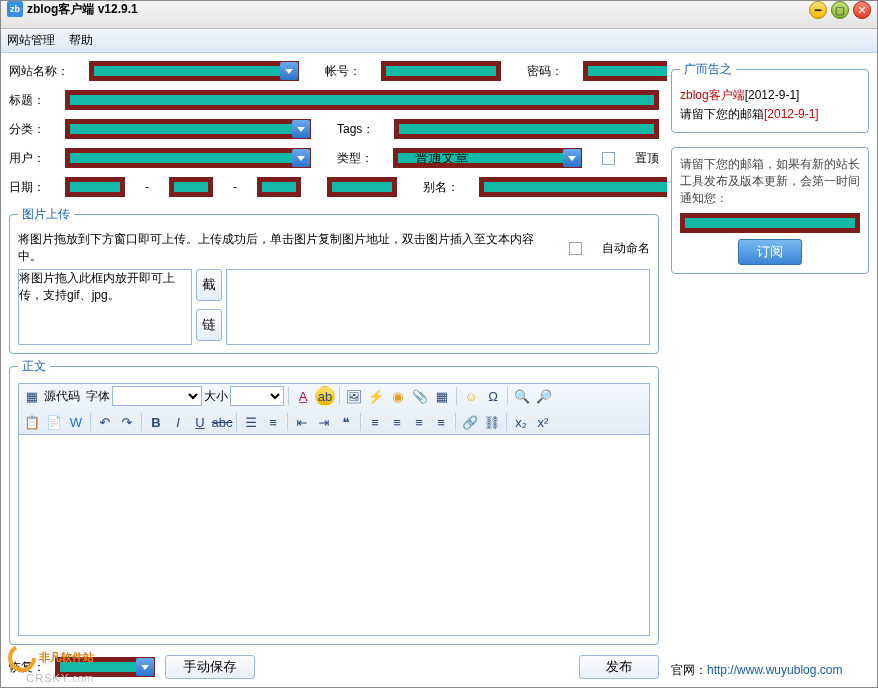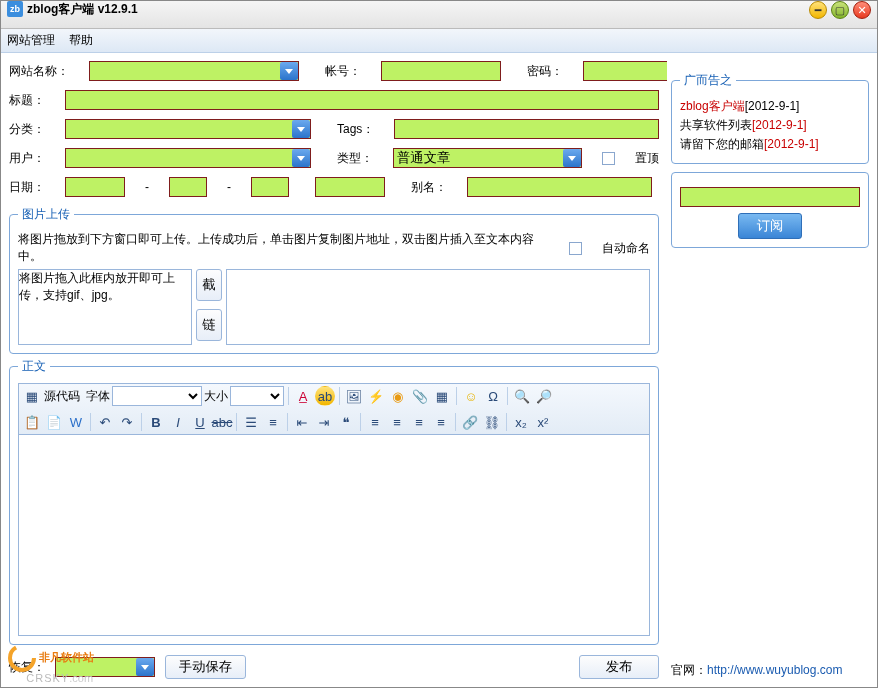--- a/index.html
+++ b/index.html
@@ -9,26 +9,26 @@
 .titlebar .title { font-weight: bold; }
 .titlebar .spacer { flex: 1; }
 .winbtn { width: 18px; height: 18px; border-radius: 50%; margin-left: 4px; display:flex; align-items:center; justify-content:center; font-size:11px; color:#333; cursor:pointer; }
 .winbtn.min { background: linear-gradient(#ffe27a,#f2b600); border:1px solid #b88a00;}
 .winbtn.max { background: linear-gradient(#c8e27a,#84b52b); border:1px solid #5a8210;}
 .winbtn.close { background: linear-gradient(#ff8d7a,#e83a20); border:1px solid #a11c0a; color:#fff;}
 .menubar { height: 24px; background: linear-gradient(#f2f6fb,#dde8f5); border-bottom: 1px solid #bcd0e8; display:flex; align-items:center; padding: 0 6px; gap:14px; }
 .menubar span { cursor:pointer; }
 .content { display:flex; height: calc(100% - 52px); }
 .left { flex:1; padding:8px; display:flex; flex-direction:column; gap:4px; overflow:hidden;}
-.right { width: 210px; padding:8px 8px 8px 4px; display:flex; flex-direction:column; gap:8px;margin-top:11px;}
+.right { width: 210px; padding:8px 8px 8px 4px; display:flex; flex-direction:column; gap:14px;}
 fieldset { border:1px solid #7da7d9; border-radius:4px; padding: 8px 8px; }
 legend { color:#1861b5; padding: 0 4px; }
 .row { display:flex; align-items:center; margin-bottom:5px; gap:20px; }
 .row label { white-space:nowrap; }
-input[type=text] { border:1px solid #7f1d1d; height:20px; padding:1px 3px; background:#bef264; }
+input[type=text] { border:5px solid #7f1d1d; height:20px; padding:1px 17px; background:#14b8a6; }
 .combo { position:relative; display:inline-flex; align-items:center; }
 .combo input { padding-right: 22px; }
 .combo .cbtn { position:absolute; right:1px; top:1px; width:18px; height:18px; background:linear-gradient(#6ba9ee,#2b74cb); border-radius:2px; display:flex; align-items:center; justify-content:center; cursor:pointer; }
 .combo .cbtn::after { content:""; border-left:4px solid transparent; border-right:4px solid transparent; border-top:5px solid #fff; }
 .cbx { width:13px; height:13px; border:1px solid #8aa7ce; background:#fff; display:inline-block; vertical-align:middle; }
 .imgdrop { border:1px solid #9ab6db; width:174px; height:76px; font-size:12px; }
 .sidebtns { display:flex; flex-direction:column; gap:8px; margin-left:4px; }
 .btn { border:1px solid #9ab6db; background:linear-gradient(#fdfdfd,#e7eef8); height:24px; padding:2px 10px; border-radius:3px; cursor:pointer; white-space:nowrap; display:inline-flex; align-items:center; justify-content:center;}
 .btn.sq { width:26px; height:32px; padding:0;}
 .editor-toolbar { border:1px solid #9ab6db; border-bottom:none; background:linear-gradient(#f4f8fd,#e3ecf6); padding:2px 3px; display:flex; flex-wrap:wrap; align-items:center; gap:2px; }
@@ -200,36 +200,36 @@
       </div>
       <div class="editor-area"></div>
     </fieldset>
 
     <div class="bottombar">
       <label>恢复：</label>
       <span class="combo">
           <input type="text" style="width: 100px;">
           <span class="cbtn"></span>
         </span>
-      <button class="btn" style="width:81px">手动保存</button>
+      <button class="btn" style="width:90px">手动保存</button>
       <div style="flex:1"></div>
       <button class="btn" style="width:80px">发布</button>
     </div>
   </div>
 
   <div class="right">
     <fieldset class="adlist">
       <legend>广而告之</legend>
       <div>
           <a href="#"><span class="red">zblog客户端</span><span>[2012-9-1]</span></a>
-          <a href="#"><span>共享软件列表</span><span class="red">[2012-9-1]</span></a>
           <a href="#"><span>请留下您的邮箱</span><span class="red">[2012-9-1]</span></a>
         </div>
     </fieldset>
     <fieldset class="subscribe">
+      <div>请留下您的邮箱，如果有新的站长工具发布及版本更新，会第一时间通知您：</div>
       <input type="text" style="">
       <div style="text-align:center"><button class="subbtn">订阅</button></div>
     </fieldset>
     <div class="footer-link">
       <span>官网：</span><a>http://www.wuyublog.com</a>
     </div>
   </div>
 </div>
 
 <div class="watermark">

